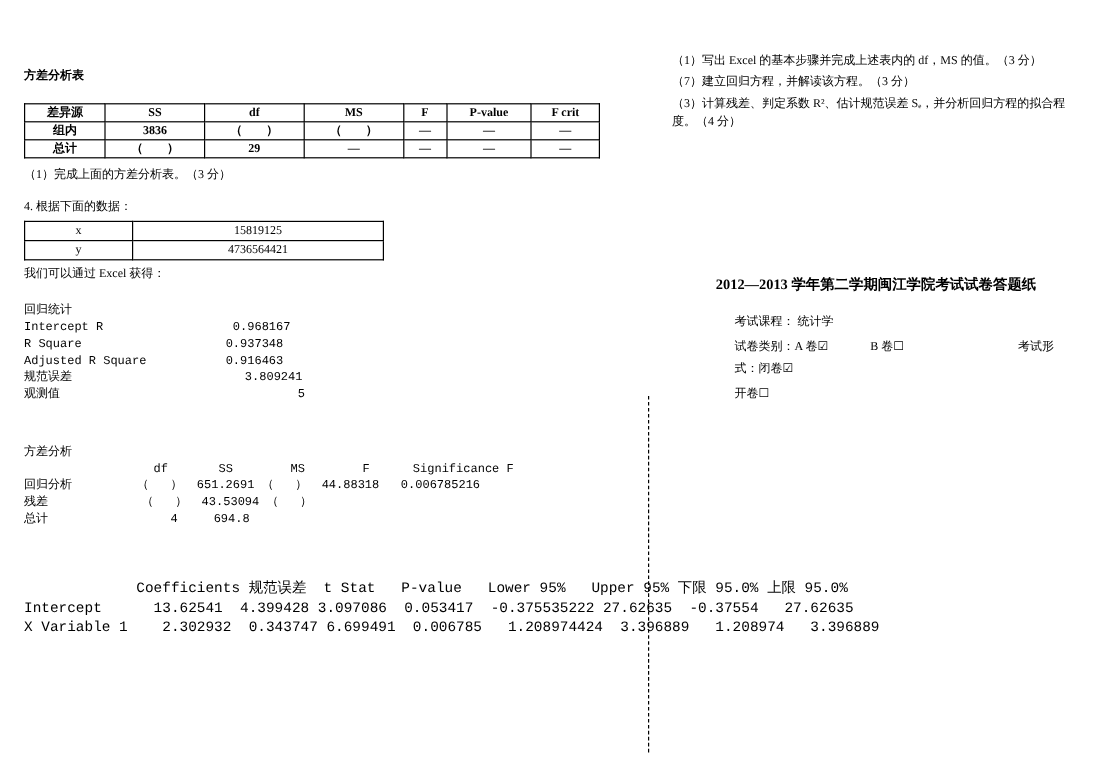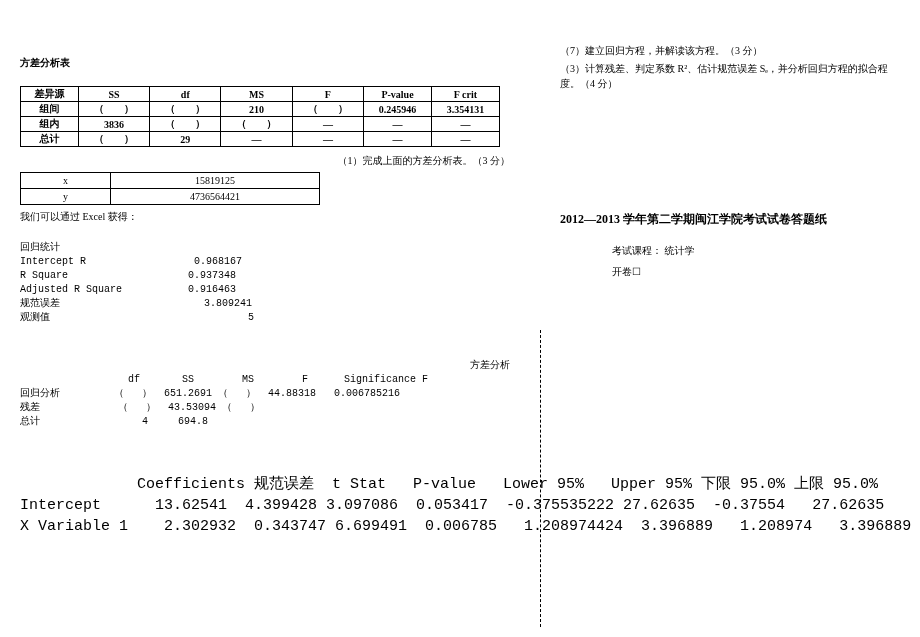--- a/index.html
+++ b/index.html
@@ -48,21 +48,21 @@
     width: 480px;
   }
   table.anova td, table.anova th {
     border: 1px solid #000;
     padding: 0 6px;
     text-align: center;
     font-weight: bold;
     font-size: 10px;
   }
   table.anova th { text-align: center; }
-  .indent { margin-left: 14px; text-align: right; }
+  .indent { margin-left: 14px; }
   .p { margin: 3px 0; line-height: 1.5; }
 
   table.small {
     border-collapse: collapse;
     margin: 4px 0;
     width: 300px;
   }
   table.small td {
     border: 1px solid #000;
     padding: 2px 8px;
@@ -72,21 +72,21 @@
 
   .mono {
     font-family: "Courier New", monospace;
     font-size: 10px;
     white-space: pre;
     line-height: 1.4;
   }
   .center-title {
     font-weight: bold;
     font-size: 12px;
-    text-align: left;
+    text-align: center;
     margin: 120px 0 14px 0;
   }
   .fieldrow { margin: 3px 16px 3px 52px; line-height: 1.8; }
 </style>
 </head>
 <body>
 
 <div class="page">
   <div class="left-col">
 
@@ -97,29 +97,20 @@
           <tr>
         <th>差异源</th>
         <th>SS</th>
         <th>df</th>
         <th>MS</th>
         <th>F</th>
         <th>P-value</th>
         <th>F crit</th>
       </tr>
       <tr>
-        <td>组间</td>
-        <td>（　　）</td>
-        <td>（　　）</td>
-        <td>210</td>
-        <td>（　　）</td>
-        <td>0.245946</td>
-        <td>3.354131</td>
-      </tr>
-      <tr>
         <td>组内</td>
         <td>3836</td>
         <td>（　　）</td>
         <td>（　　）</td>
         <td>—</td>
         <td>—</td>
         <td>—</td>
       </tr>
       <tr>
         <td>总计</td>
@@ -128,20 +119,21 @@
         <td>—</td>
         <td>—</td>
         <td>—</td>
         <td>—</td>
       </tr>
     </tbody>
       </table>
 
     <div class="p indent">（1）完成上面的方差分析表。（3 分）</div>
 
+    <div class="p" style="margin-top:12px">4. 根据下面的数据：</div>
 
     <table class="small">
       <tbody>
           <tr>
         <td style="width:90px">x</td>
         <td>15819125</td>
       </tr>
       <tr>
         <td>y</td>
         <td>4736564421</td>
@@ -154,39 +146,47 @@
     <div class="mono">
 <span style="display:inline-block;width:100%;text-align:left;">回归统计</span>
 <span><span>Intercept R</span>                  <span>0.968167</span></span>
 <span><span>R Square</span>                    <span>0.937348</span></span>
 <span><span>Adjusted R Square</span>           <span>0.916463</span></span>
 <span><span>规范误差</span>                        <span>3.809241</span></span>
 <span><span>观测值</span>                                 <span>5</span></span>
     </div>
 
     <div class="mono" style="margin-top:6px">
-<span style="display:inline-block;width:100%;text-align:right;">方差分析</span>
+<span style="display:inline-block;width:100%;text-align:left;">方差分析</span>
 <span>                  df       SS        MS        F      Significance F</span>
 <span>回归分析         （   ）  651.2691 （   ）  44.88318   0.006785216</span>
 <span>残差             （   ）  43.53094 （   ）</span>
 <span>总计                 4     694.8</span>
     </div>
 
-    <div class="mono" style="margin-top:10px;font-size:15px">
+    <div class="mono" style="margin-top:10px;font-size:12px">
 <span>             Coefficients 规范误差  t Stat   P-value   Lower 95%   Upper 95% 下限 95.0% 上限 95.0%</span>
 <span>Intercept      13.62541  4.399428 3.097086  0.053417  -0.375535222 27.62635  -0.37554   27.62635</span>
 <span>X Variable 1    2.302932  0.343747 6.699491  0.006785   1.208974424  3.396889   1.208974   3.396889</span>
     </div>
 
   </div>
 
   <div class="right-col">
+    <div class="p">（1）写出 Excel 的基本步骤并完成上述表内的 df，MS 的值。（3 分）</div>
     <div class="p">（7）建立回归方程，并解读该方程。（3 分）</div>
     <div class="p">（3）计算残差、判定系数 R²、估计规范误差 Sₑ，并分析回归方程的拟合程度。（4 分）</div>
 
     <div class="center-title">2012—2013 学年第二学期闽江学院考试试卷答题纸</div>
 
     <div class="fieldrow">考试课程：  统计学</div>
+    <div class="fieldrow">
+      <span>试卷类别：A 卷☑</span>
+      <span style="display:inline-block;width:30px"></span>
+      <span>B 卷☐</span>
+      <span style="display:inline-block;width:90px"></span>
+      <span>考试形式：闭卷☑</span>
+    </div>
     <div class="fieldrow">开卷☐</div>
   </div>
 </div>
 
 <div class="divider"></div>
 
 </body></html>

